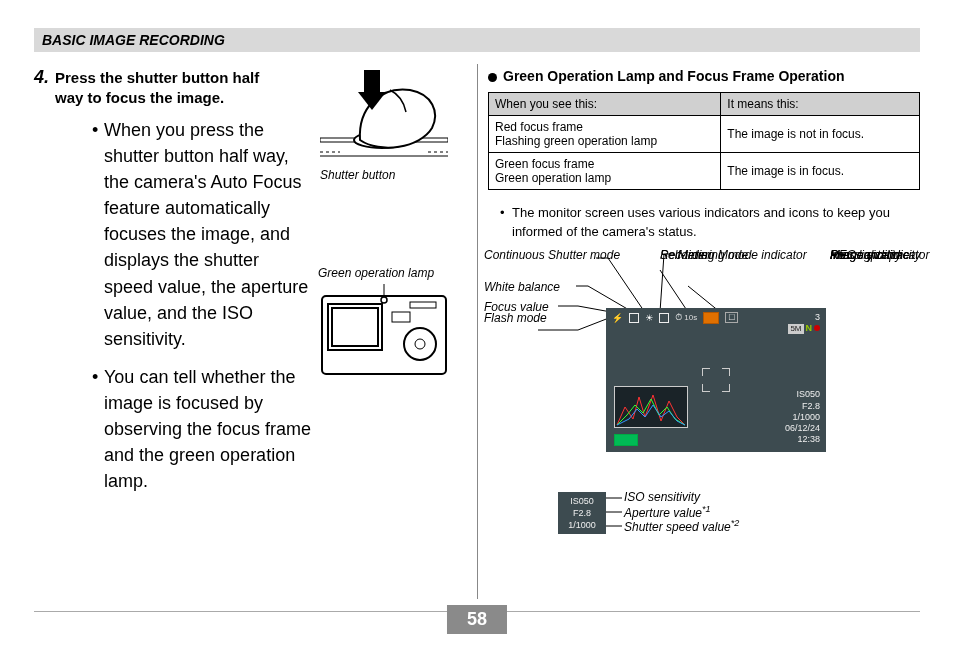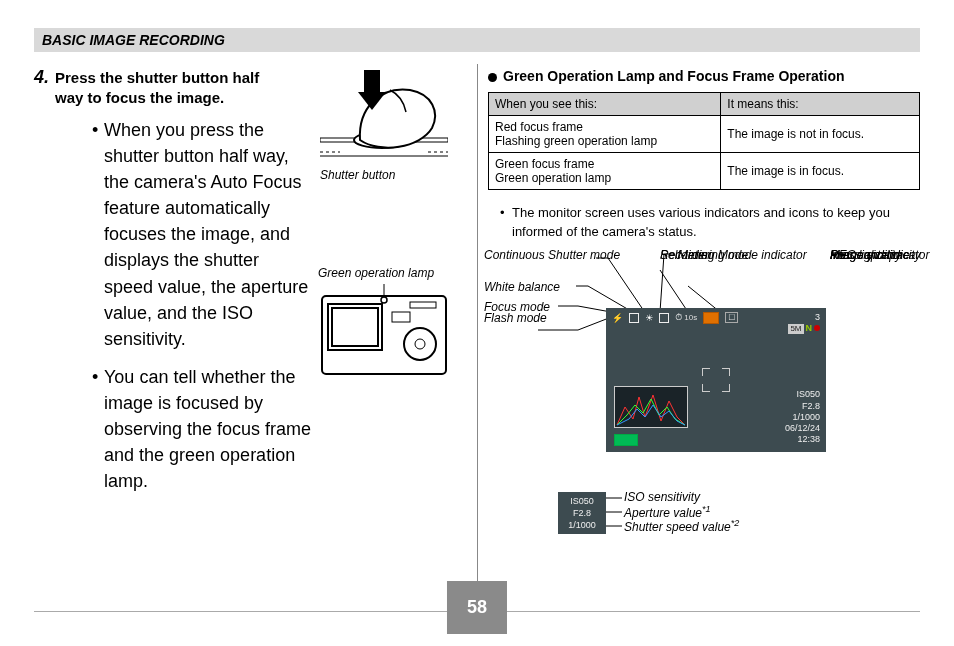--- a/index.html
+++ b/index.html
@@ -44,21 +44,21 @@
   .focus-frame{position:absolute;left:96px;top:60px;width:28px;height:24px}
   .fb{position:absolute;width:7px;height:7px;border:1px solid #ccc}
   .tl{top:0;left:0;border-right:none;border-bottom:none}
   .tr{top:0;right:0;border-left:none;border-bottom:none}
   .bl{bottom:0;left:0;border-right:none;border-top:none}
   .br{bottom:0;right:0;border-left:none;border-top:none}
   .hist{position:absolute;left:8px;bottom:24px;width:72px;height:40px;border:1px solid #ccc;background:#1a2328}
   .batt{position:absolute;left:8px;bottom:6px;width:22px;height:10px;background:#0b5;border:1px solid #0a4}
   .bottom-readout{position:absolute;right:6px;bottom:6px;text-align:right;font-size:9px;line-height:1.25;color:#eee}
   .sup{font-size:9px;vertical-align:super}
-  .page-num{position:absolute;left:50%;bottom:12px;transform:translateX(-50%);background:#8a8a8a;color:#fff;font-weight:bold;font-size:18px;padding:16px 20px}
+  .page-num{position:absolute;left:50%;bottom:12px;transform:translateX(-50%);background:#8a8a8a;color:#fff;font-weight:bold;font-size:18px;padding:4px 20px}
   .foot-rule{position:absolute;left:34px;right:34px;bottom:34px;height:1px;background:#aaa}
   .foot-rule::before{content:"";position:absolute;left:50%;width:56px;height:24px;background:#fff;transform:translateX(-50%);top:-12px}
 </style>
 </head>
 <body>
 
 <div class="page">
   <div class="header-bar">BASIC IMAGE RECORDING</div>
 
   <div class="columns">
@@ -134,21 +134,21 @@
         </table>
 
       <ul class="right-bullets">
         <li>The monitor screen uses various indicators and icons to keep you informed of the camera's status.</li>
       </ul>
 
       <div class="monitor-wrap">
 
         <div class="label" style="left:-4px;top:0;width:110px;line-height:1.2">Continuous Shutter mode</div>
         <div class="label" style="left:-4px;top:32px">White balance</div>
-        <div class="label" style="left:-4px;top:52px">Focus mode</div>
+        <div class="label" style="left:-4px;top:52px">Focus value</div>
         <div class="label" style="left:-4px;top:63px;width:80px;line-height:1.2">Flash mode</div>
 
         <div class="label" style="left:172px;top:0">Self-timer</div>
         <div class="label" style="left:172px;top:16">Recording Mode</div>
         <div class="label" style="left:190px;top:32">Metering mode indicator</div>
 
         <div class="label" style="left:342px;top:56">Memory capacity</div>
         <div class="label" style="left:342px;top:74">Image quality</div>
         <div class="label" style="left:342px;top:90">REC light indicator</div>
         <div class="label" style="left:342px;top:106">Image size</div>

